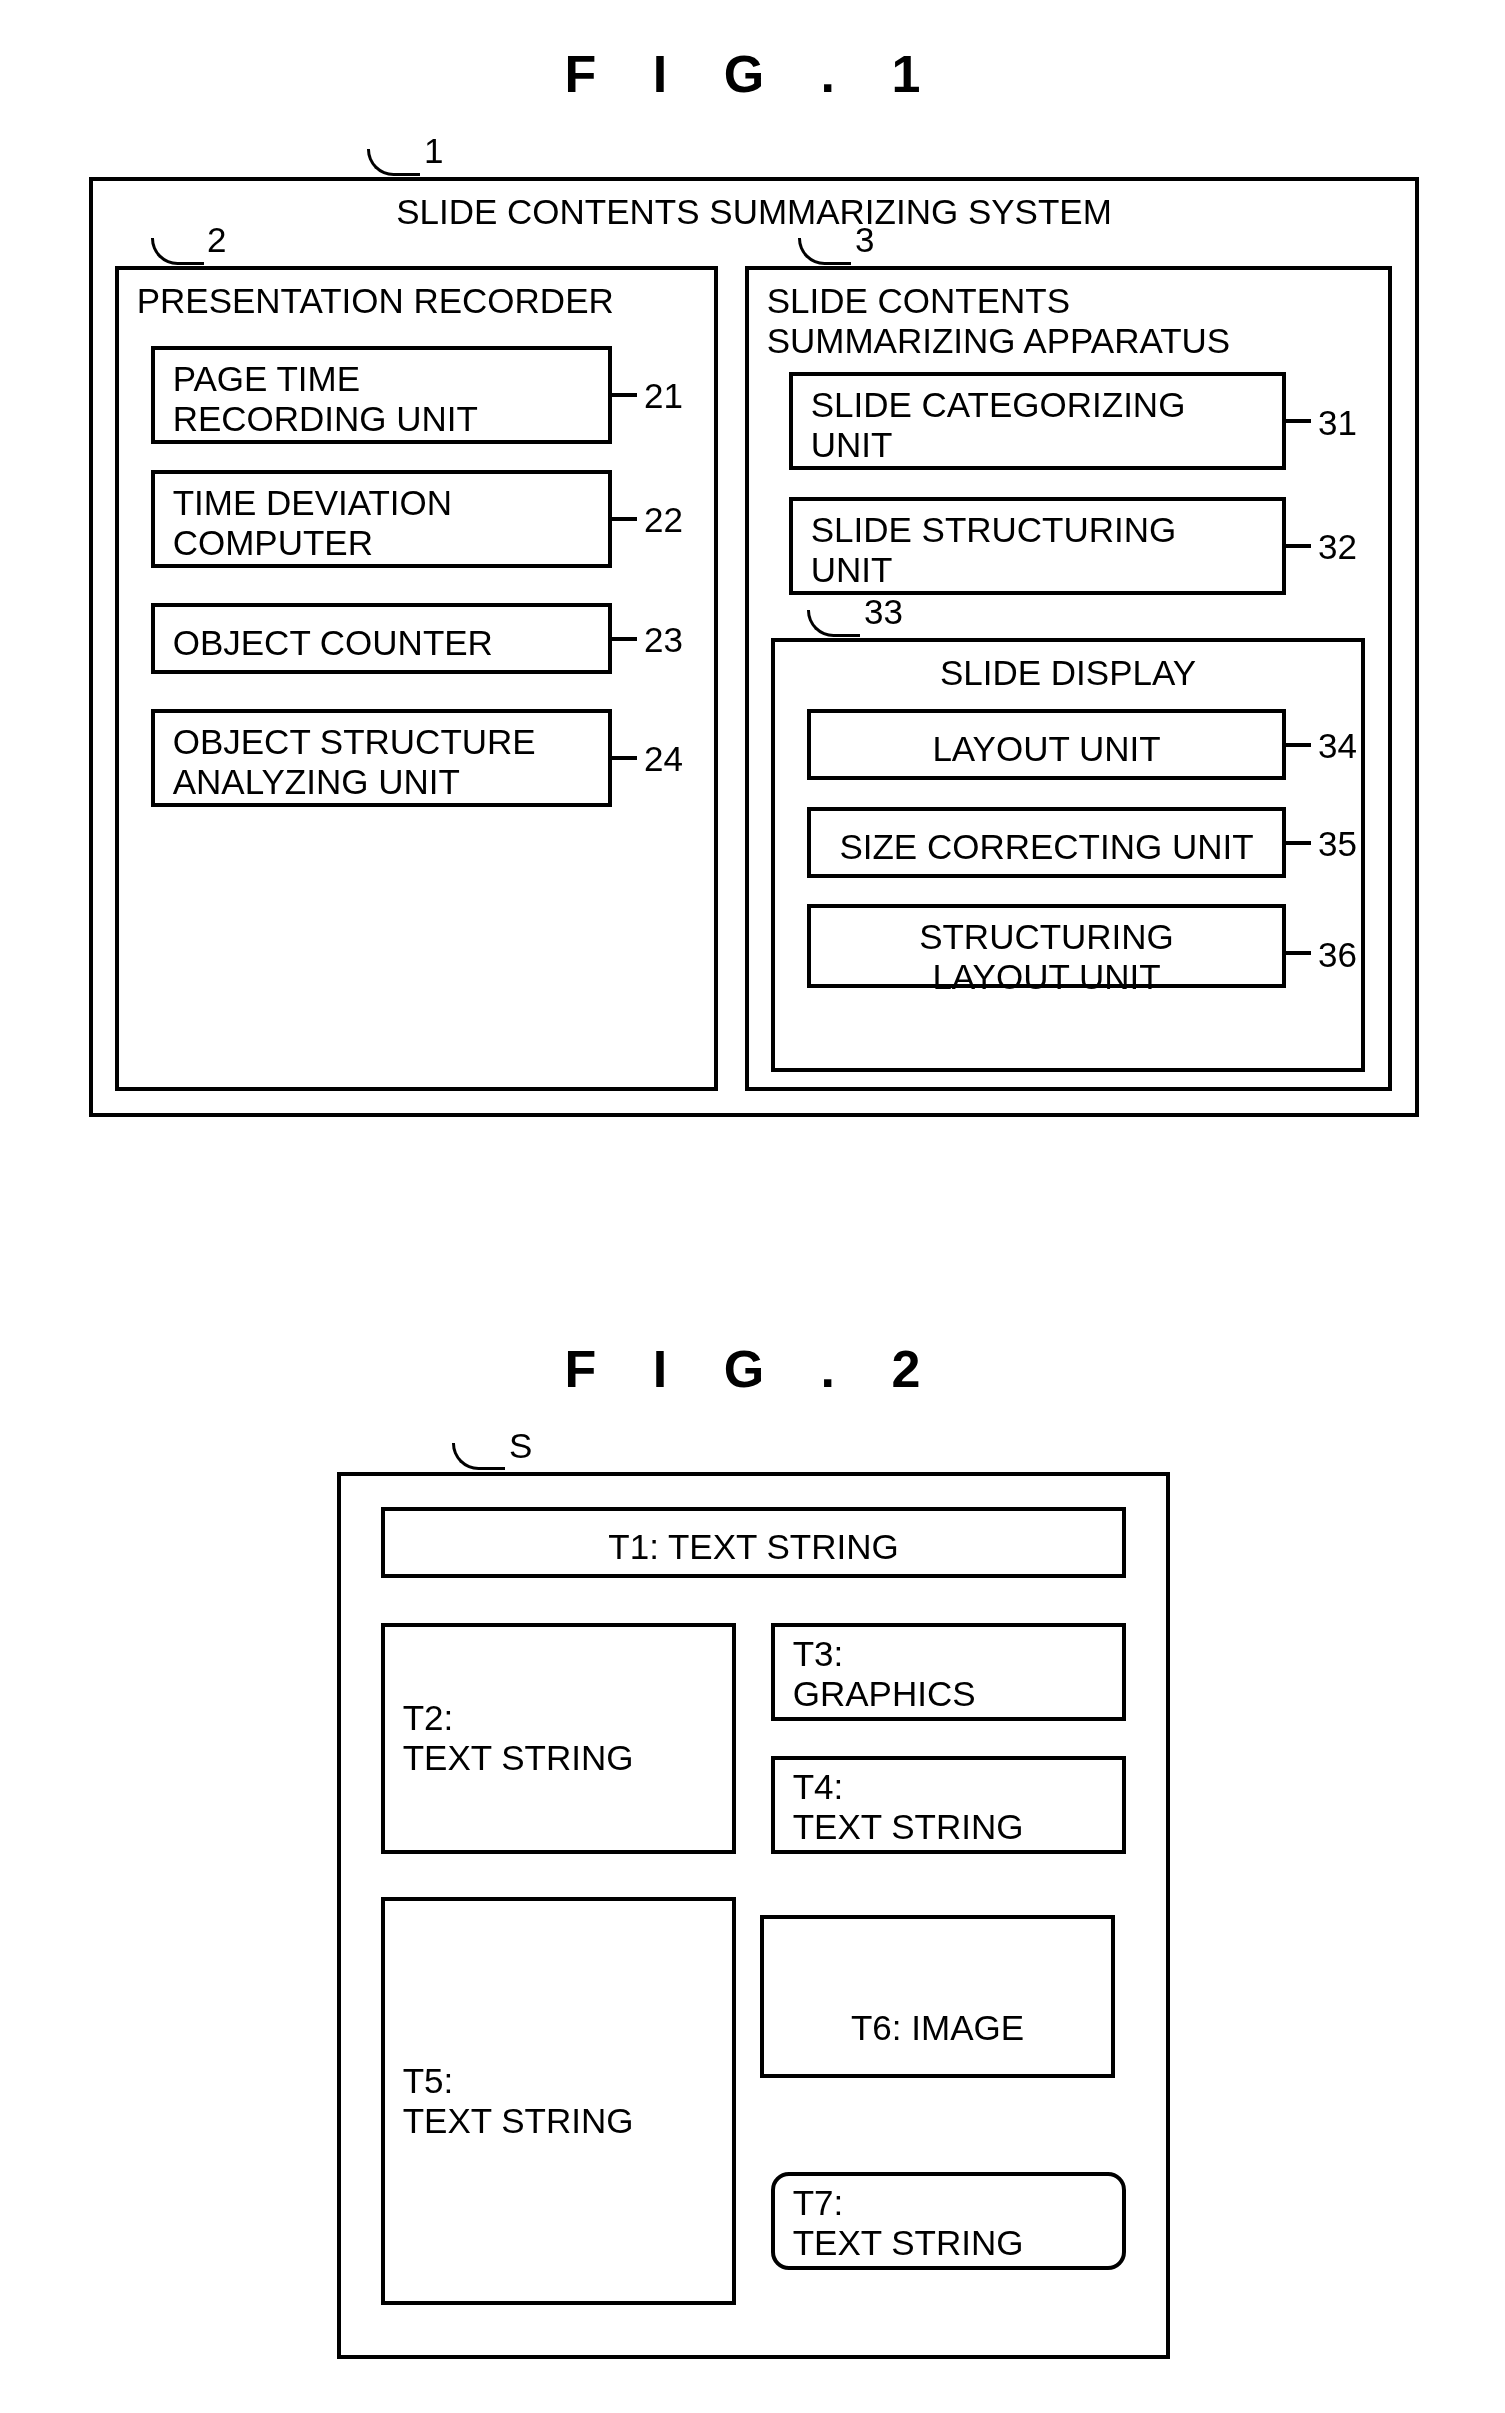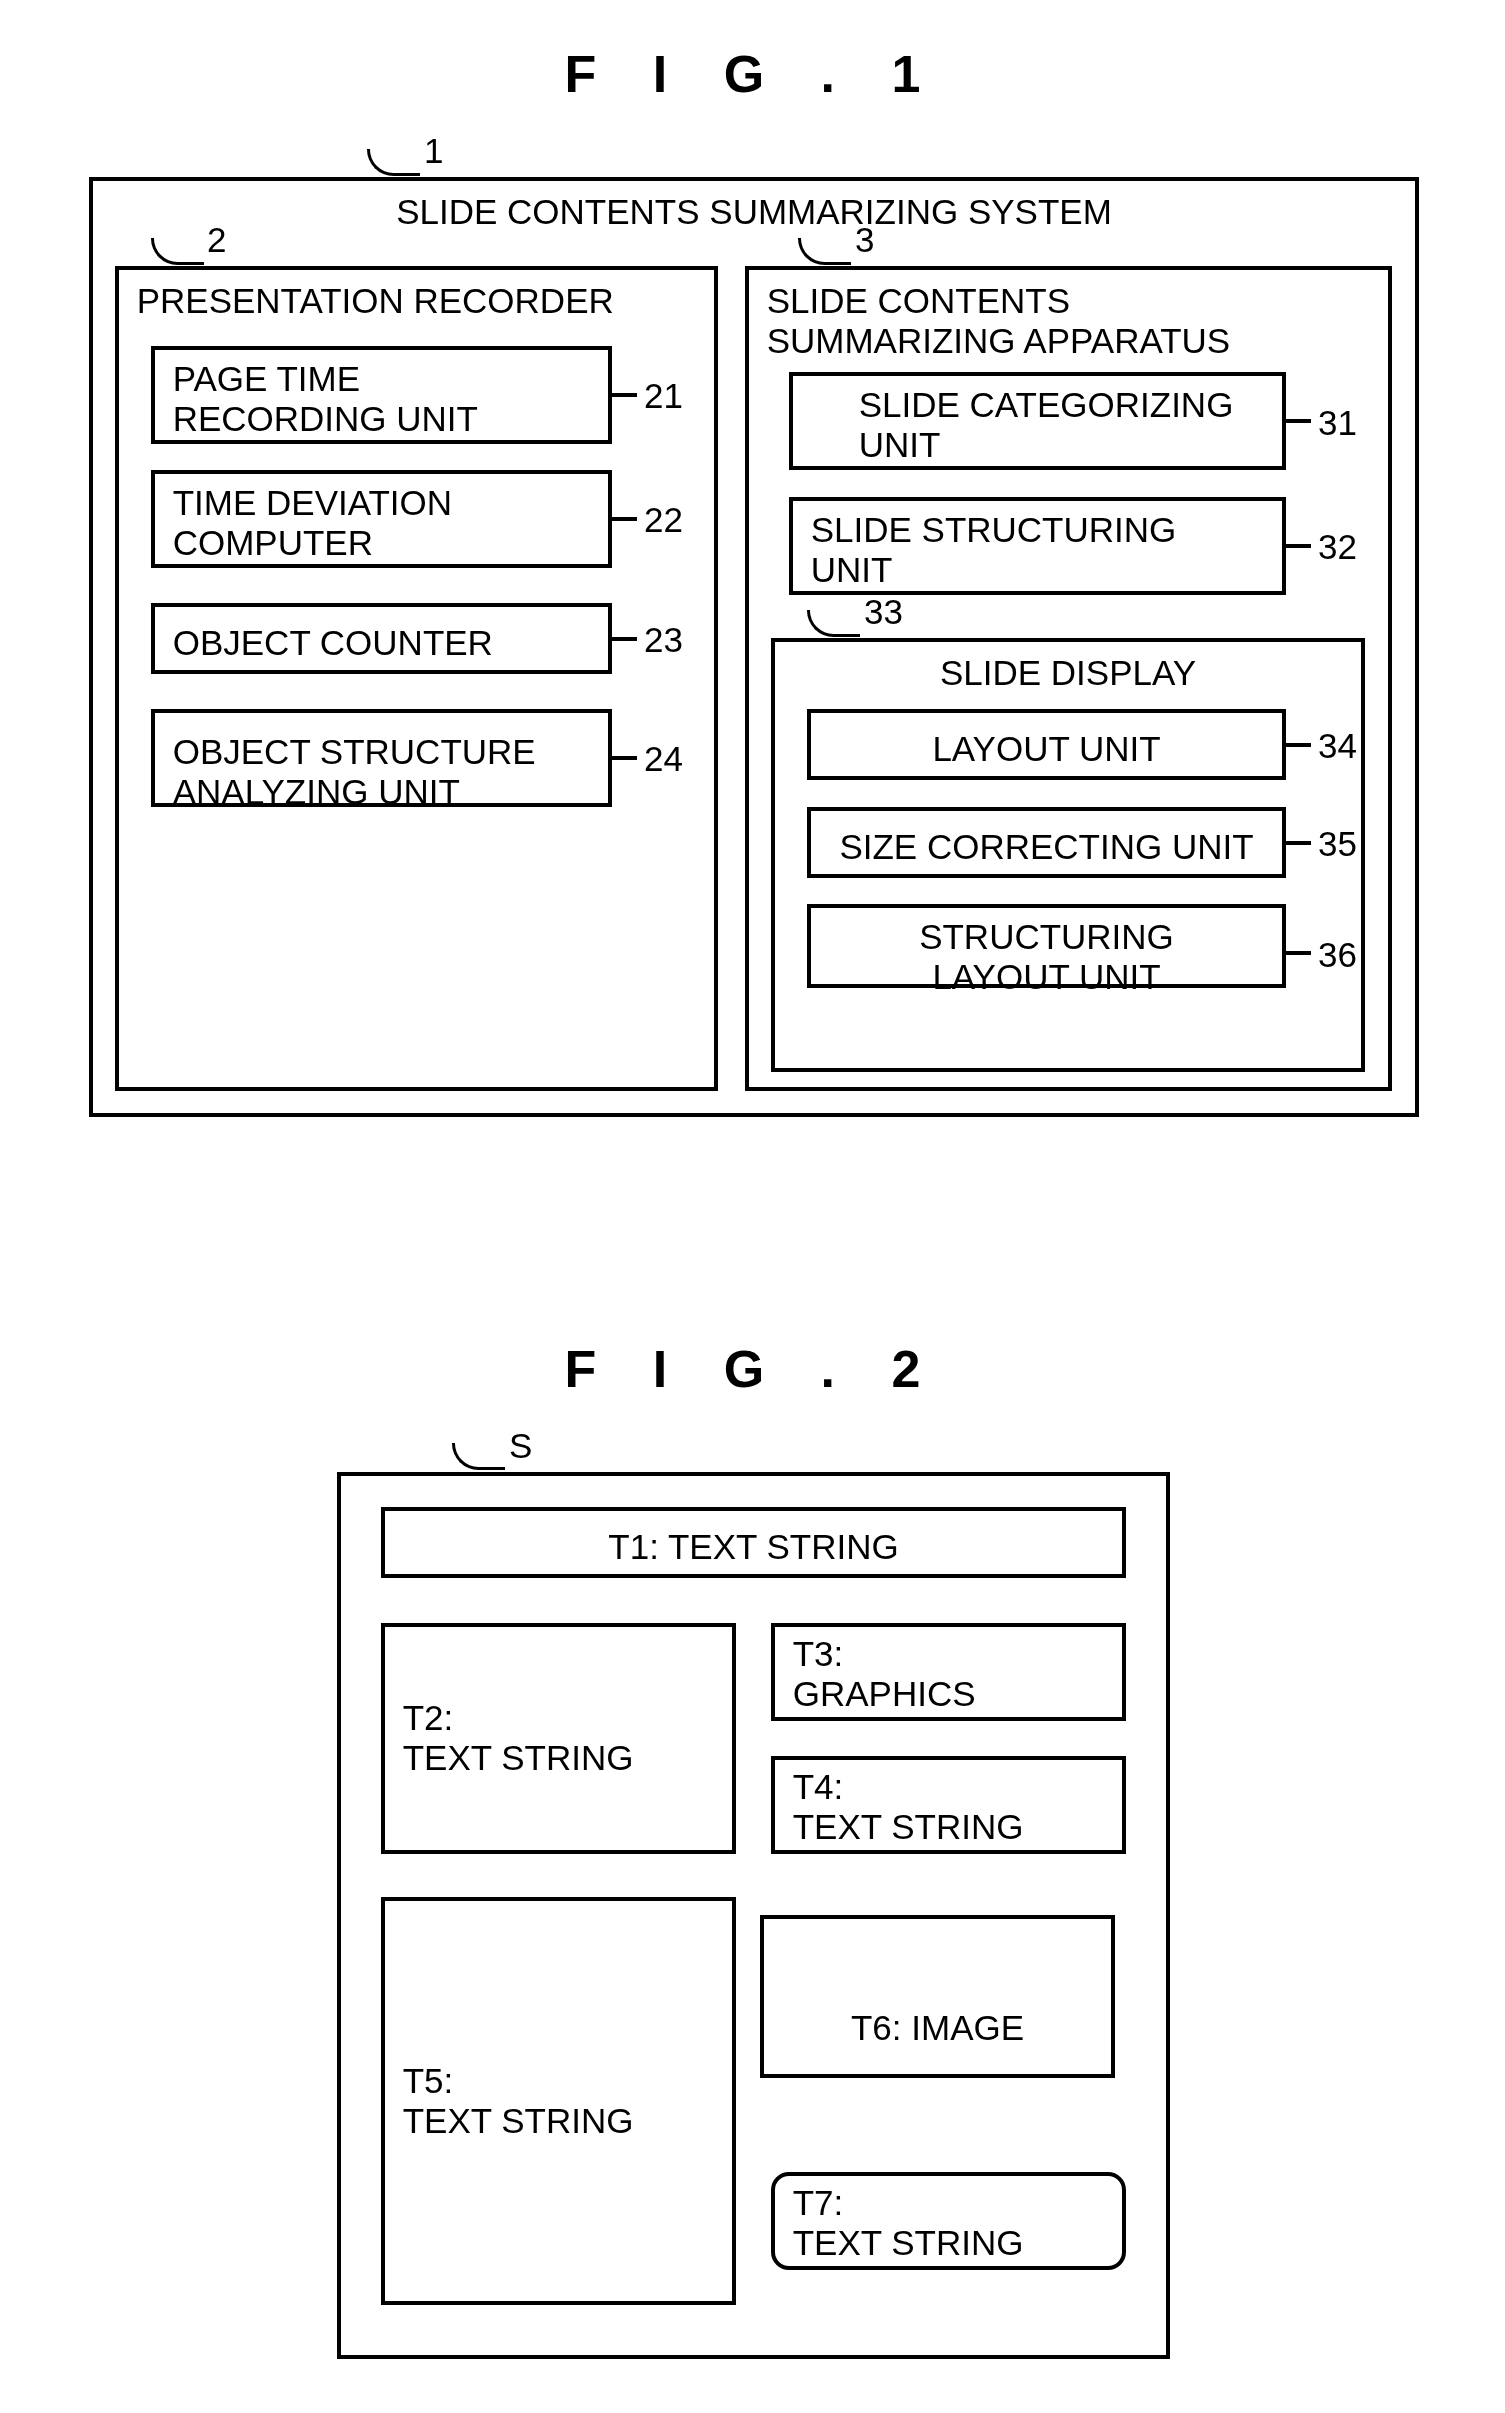--- a/index.html
+++ b/index.html
@@ -76,36 +76,36 @@
 <div class="tick" style="left:612px; top:517px; width:25px; height:3.5px;"></div>
 <div class="ref" style="left:644px; top:500px;">22</div>
 
 <div class="box" style="left:151px; top:603px; width:461px; height:71px;">
   <div class="txt" style="position:absolute; left:17.7px; top:16px;">OBJECT COUNTER</div>
 </div>
 <div class="tick" style="left:612px; top:637px; width:25px; height:3.5px;"></div>
 <div class="ref" style="left:644px; top:620px;">23</div>
 
 <div class="box" style="left:151px; top:709px; width:461px; height:98px;">
-  <div class="txt" style="position:absolute; left:17.7px; top:8.9px;margin-top:10px;">OBJECT STRUCTURE
+  <div class="txt" style="position:absolute; left:17.7px; top:8.9px;">OBJECT STRUCTURE
 ANALYZING UNIT</div>
 </div>
 <div class="tick" style="left:612px; top:756px; width:25px; height:3.5px;"></div>
 <div class="ref" style="left:644px; top:739px;">24</div>
 
 <div class="lead" style="left:798px; top:238px;"></div>
 <div class="ref" style="left:855px; top:220px;">3</div>
 
 <div class="box" style="left:745px; top:266px; width:647px; height:825px;">
   <div class="txt" style="position:absolute; left:17.7px; top:10.6px;">SLIDE CONTENTS
 SUMMARIZING APPARATUS</div>
 </div>
 
 <div class="box" style="left:789px; top:372px; width:497px; height:98px;">
-  <div class="txt" style="position:absolute; left:17.7px; top:8.9px;margin-left:48px;">SLIDE CATEGORIZING
+  <div class="txt" style="position:absolute; left:17.7px; top:8.9px;">SLIDE CATEGORIZING
 UNIT</div>
 </div>
 <div class="tick" style="left:1286px; top:419px; width:25px; height:3.5px;"></div>
 <div class="ref" style="left:1318px; top:403px;">31</div>
 
 <div class="box" style="left:789px; top:497px; width:497px; height:98px;">
   <div class="txt" style="position:absolute; left:17.7px; top:8.9px;">SLIDE STRUCTURING
 UNIT</div>
 </div>
 <div class="tick" style="left:1286px; top:544px; width:25px; height:3.5px;"></div>

